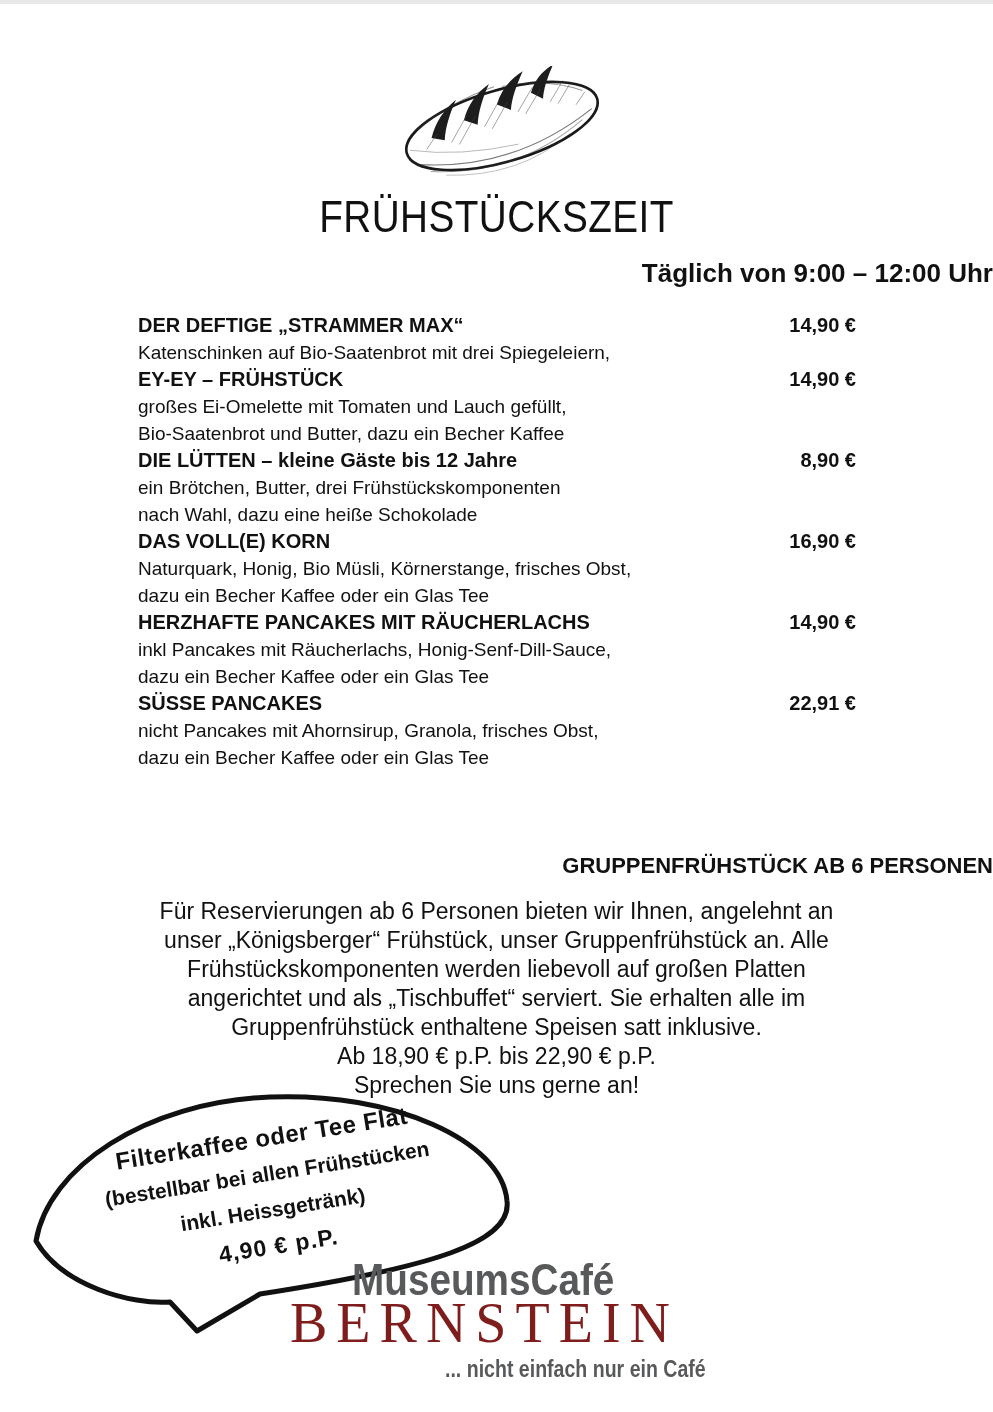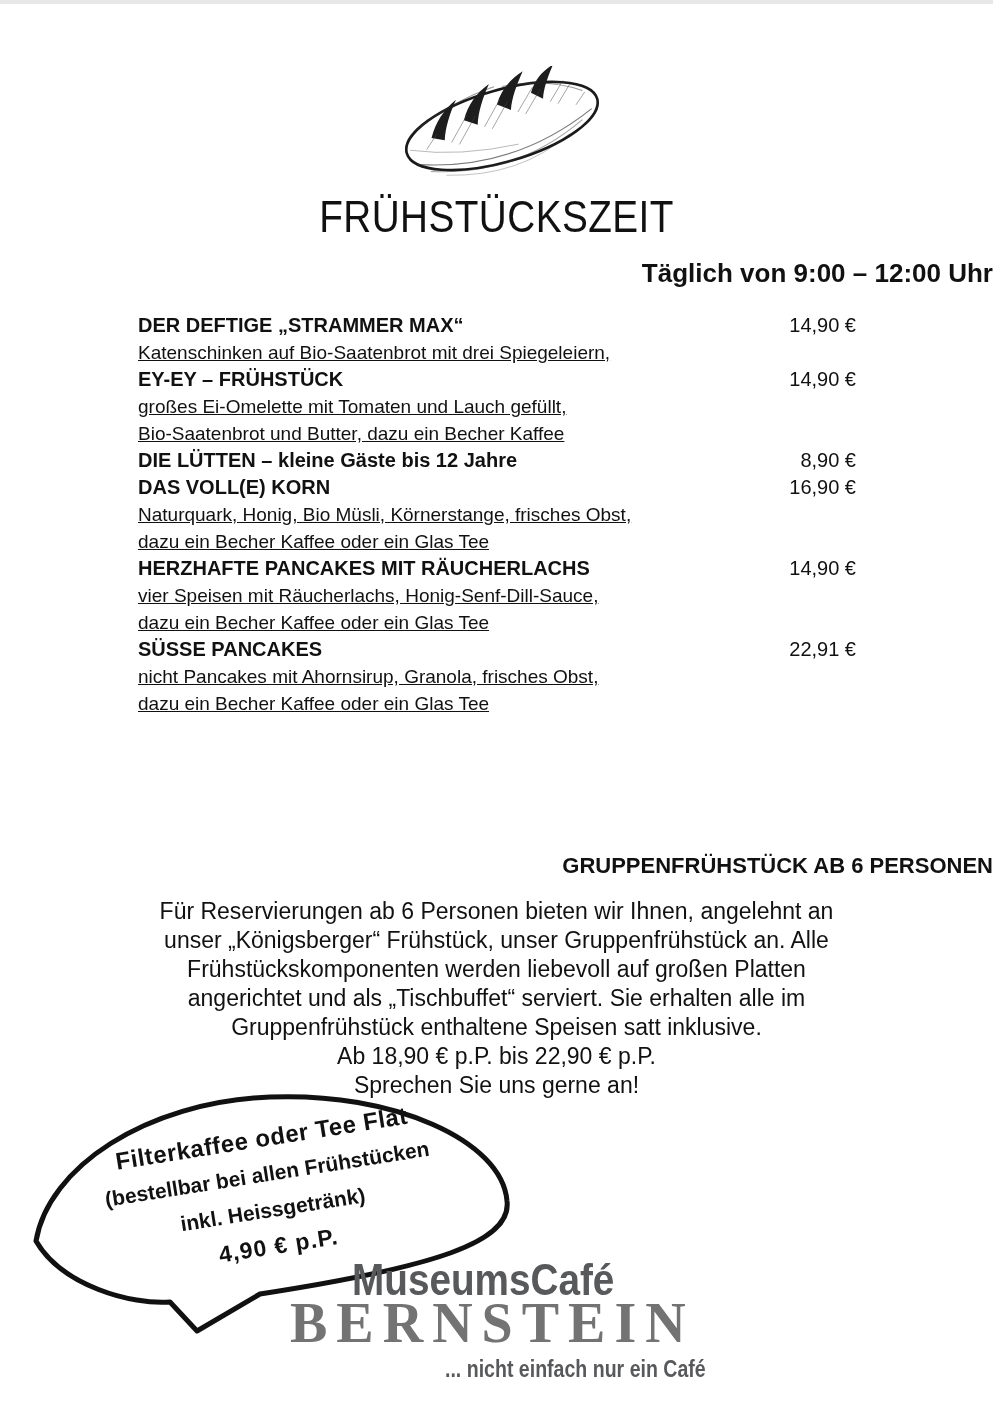--- a/index.html
+++ b/index.html
@@ -25,22 +25,22 @@
     position:absolute;top:254px;left:0;width:100%;
     text-align:right;font-size:26px;font-weight:700;
   }
   
   #menu-list{
     position:absolute;left:138px;top:308px;width:718px;
     font-size:19px;line-height:27px;
   }
   .item .row{display:flex;justify-content:space-between;align-items:baseline;}
   .iname{font-weight:700;font-size:20px;white-space:nowrap;}
-  .iprice{font-weight:400;font-size:20px;white-space:nowrap;}
-  .idesc div{font-weight:400;text-decoration:underline;}
+  .iprice{font-weight:700;font-size:20px;white-space:nowrap;}
+  .idesc div{font-weight:400;}
   
   #group-heading{
     position:absolute;top:849px;left:0;width:100%;
     text-align:right;font-weight:700;font-size:22px;
     white-space:nowrap;
   }
   #group-paragraph{
     position:absolute;top:893px;left:136px;width:721px;
     text-align:center;font-size:23px;line-height:29px;font-weight:400;
   }
@@ -57,21 +57,21 @@
   #bubble-text .l4{font-size:23px;letter-spacing:1px;}
   
   #logo-top{
     position:absolute;left:352px;top:1250px;
     font-size:45px;font-weight:700;color:#58595b;white-space:nowrap;
     transform:scaleX(.86);transform-origin:left center;letter-spacing:0;
   }
   #logo-name{
     position:absolute;left:290px;top:1291px;
     font-family:"Liberation Serif", serif;
-    font-size:56px;font-weight:700;color:#737373;
+    font-size:56px;font-weight:400;color:#7f1d1d;
     letter-spacing:9px;white-space:nowrap;line-height:1;
   }
   #logo-tagline{
     position:absolute;left:400px;top:1352px;width:300px;
     text-align:right;font-size:23px;font-weight:700;color:#58595b;
     transform:scaleX(.85);transform-origin:right center;white-space:nowrap;
   }
 </style>
 </head>
 <body>
@@ -135,40 +135,44 @@
           <div>großes Ei-Omelette mit Tomaten und Lauch gefüllt,</div>
           <div>Bio-Saatenbrot und Butter, dazu ein Becher Kaffee</div>
         </div>
   </div>
 
   <div class="item">
     <div class="row">
       <span class="iname">DIE LÜTTEN – kleine Gäste bis 12 Jahre</span>
       <span class="iprice">8,90 €</span>
     </div>
+    <div class="idesc">
+          <div>ein Brötchen, Butter, drei Frühstückskomponenten</div>
+          <div>nach Wahl, dazu eine heiße Schokolade</div>
+        </div>
   </div>
 
   <div class="item">
     <div class="row">
       <span class="iname">DAS VOLL(E) KORN</span>
       <span class="iprice">16,90 €</span>
     </div>
     <div class="idesc">
           <div>Naturquark, Honig, Bio Müsli, Körnerstange, frisches Obst,</div>
           <div>dazu ein Becher Kaffee oder ein Glas Tee</div>
         </div>
   </div>
 
   <div class="item">
     <div class="row">
       <span class="iname">HERZHAFTE PANCAKES MIT RÄUCHERLACHS</span>
       <span class="iprice">14,90 €</span>
     </div>
     <div class="idesc">
-          <div>vier Speisen mit Räucherlachs, Honig-Senf-Dill-Sauce,</div>
+          <div>inkl Pancakes mit Räucherlachs, Honig-Senf-Dill-Sauce,</div>
           <div>dazu ein Becher Kaffee oder ein Glas Tee</div>
         </div>
   </div>
 
   <div class="item">
     <div class="row">
       <span class="iname">SÜSSE PANCAKES</span>
       <span class="iprice">22,91 €</span>
     </div>
     <div class="idesc">

